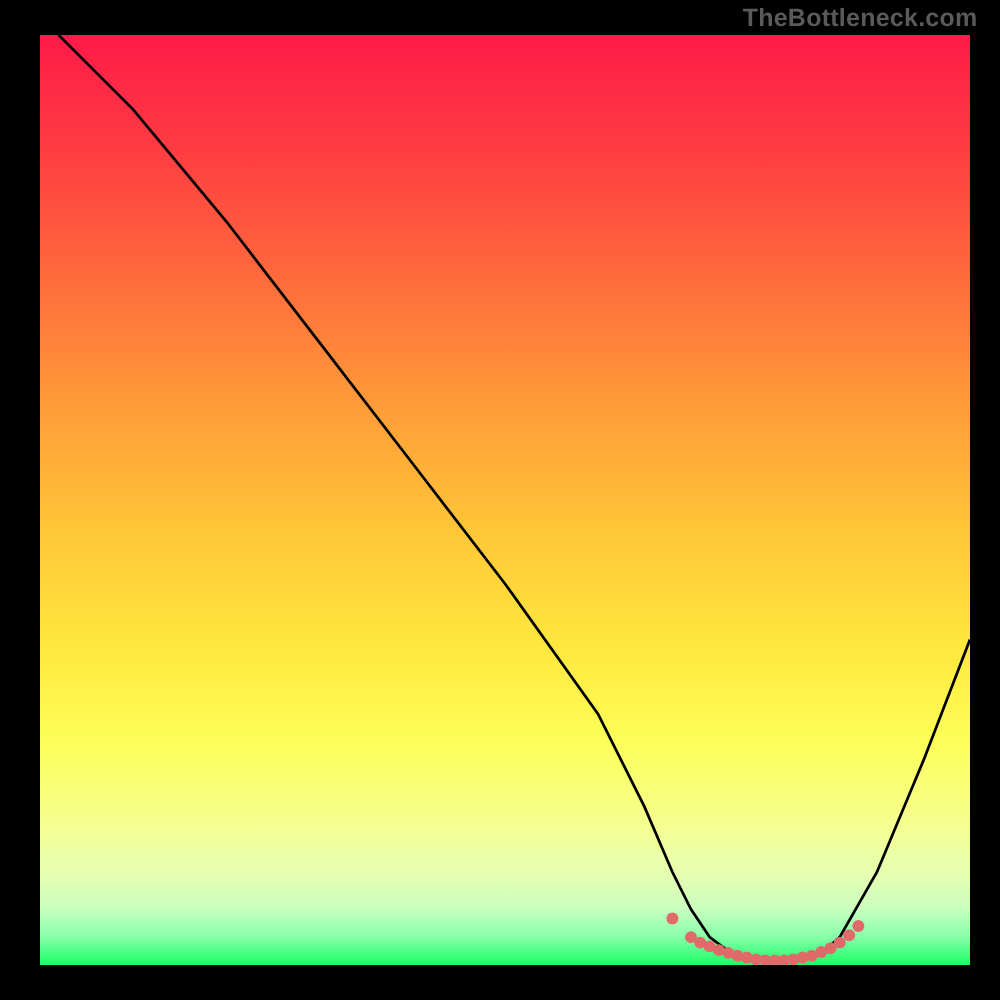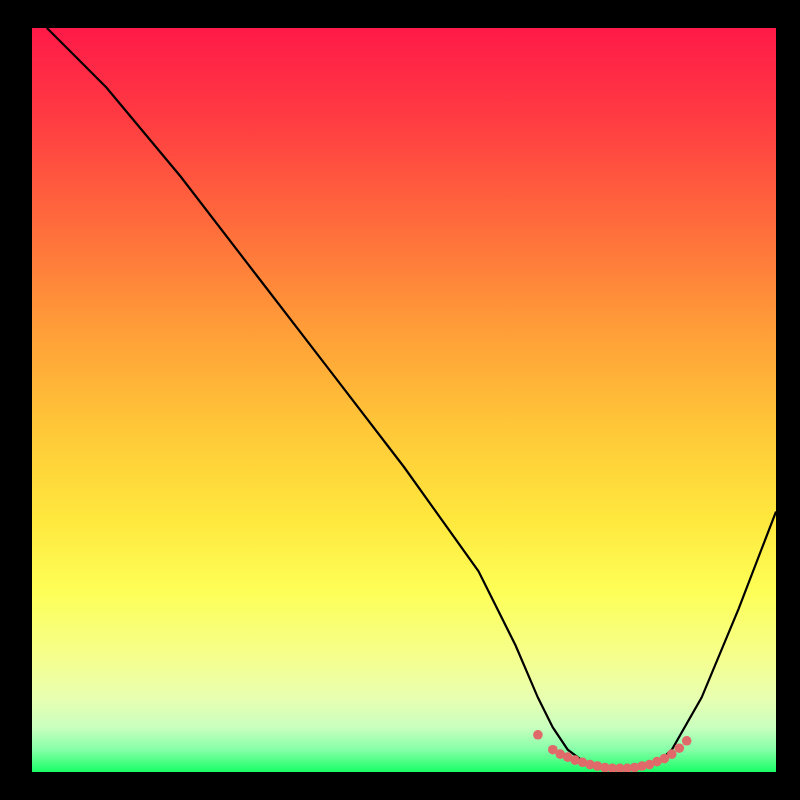--- a/index.html
+++ b/index.html
@@ -21,20 +21,21 @@
   #86ffa8 97%,
   #19ff66 100%); }
 svg.curve { position: absolute; inset: 0; width: 100%; height: 100%; }
 .curve path.mainline { fill: none; stroke: #000; stroke-width: 2.2; }
 .curve circle.dot { fill: #e06a6a; }
 </style>
 </head>
 <body>
 
 <div class="container">
+  <div class="watermark">TheBottleneck.com</div>
   <div class="plot-area">
     <div class="gradient-bg"></div>
     <svg class="curve" viewBox="0 0 744 744" preserveAspectRatio="none">
       <path class="mainline" d="M14.9 0.0 L37.2 22.3 L74.4 59.5 L148.8 148.8 L223.2 245.5 L297.6 342.2 L372.0 439.0 L446.4 543.1 L483.6 617.5 L505.9 669.6 L520.8 699.4 L535.7 721.7 L550.6 732.8 L565.4 738.0 L580.3 740.3 L595.2 740.3 L610.1 739.5 L625.0 735.1 L639.8 721.7 L669.6 669.6 L706.8 580.3 L744.0 483.6 "></path>
       <g>
           <circle class="dot" cx="505.9" cy="706.8" r="4.8"></circle>
           <circle class="dot" cx="520.8" cy="721.7" r="4.8"></circle>
           <circle class="dot" cx="528.2" cy="726.1" r="4.8"></circle>
           <circle class="dot" cx="535.7" cy="729.1" r="4.8"></circle>
           <circle class="dot" cx="543.1" cy="732.1" r="4.8"></circle>

